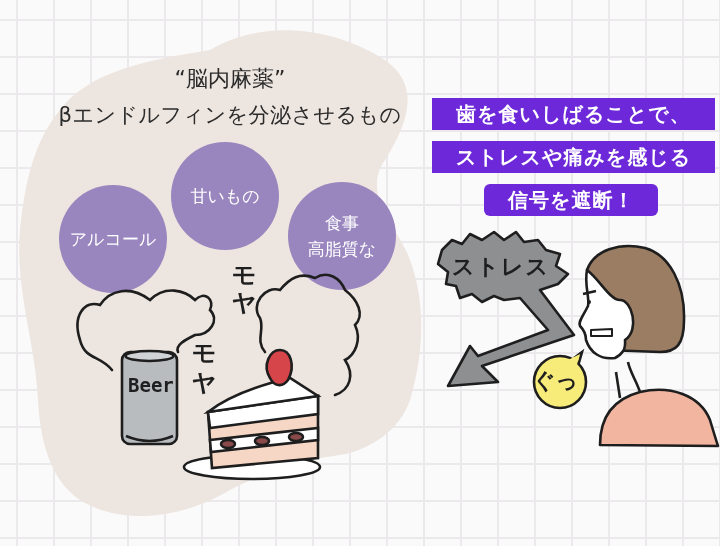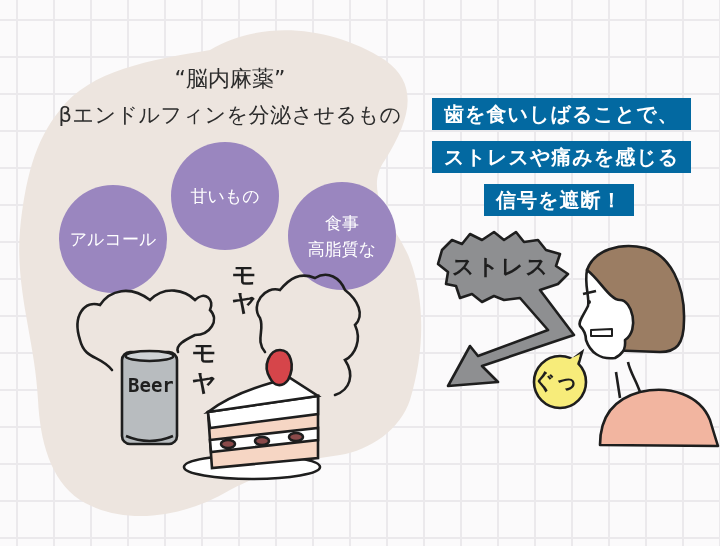--- a/index.html
+++ b/index.html
@@ -9,22 +9,22 @@
     background-image:
       linear-gradient(to right,#ebe9ec 2px,transparent 2px),
       linear-gradient(to bottom,#ebe9ec 2px,transparent 2px);
     background-size:37px 37px;
     background-position:16px 19px;}
   #art{position:absolute;left:0;top:0;width:720px;height:546px;}
   .title{position:absolute;left:40px;width:380px;text-align:center;color:#2b2b2b;font-weight:normal;}
   .t1{top:64px;font-size:22px;}
   .t2{top:101px;font-size:21px;letter-spacing:0.5px;}
   .circle-label{position:absolute;color:#fff;font-size:17px;text-align:center;line-height:26px;}
-  .pbox{position:absolute;background:#0369a1;color:#fff;font-size:20px;font-weight:bold;
-    height:32px;line-height:32px;padding:0 12px;letter-spacing:1px;white-space:nowrap;}
+  .pbox{position:absolute;background:#6d28d9;color:#fff;font-size:20px;font-weight:bold;
+    height:32px;line-height:32px;padding:0 24px;letter-spacing:1px;white-space:nowrap;}
   .sfx{position:absolute;font-size:24px;font-weight:bold;color:#1e1e1e;line-height:26px;width:28px;text-align:center;}
   .stress{position:absolute;left:452px;top:252px;font-size:22px;font-weight:bold;color:#1e1e1e;letter-spacing:2px;}
   .beer{position:absolute;left:128px;top:374px;font-size:19px;color:#1e1e1e;font-family:"DejaVu Sans Mono",monospace;font-weight:bold;}
   .gu{position:absolute;left:533px;top:366px;font-size:22px;font-weight:bold;color:#1e1e1e;}
 </style>
 </head>
 <body>
 
 <svg id="art" viewBox="0 0 720 546" xmlns="http://www.w3.org/2000/svg">
 
@@ -101,16 +101,16 @@
 
 <div class="sfx" style="left:230px;top:262px;">モ</div>
 <div class="sfx" style="left:230px;top:290px;">ヤ</div>
 <div class="sfx" style="left:190px;top:340px;">モ</div>
 <div class="sfx" style="left:190px;top:370px;">ヤ</div>
 
 <div class="beer">Beer</div>
 
 <div class="pbox" style="left:432px;top:98px;">歯を食いしばることで、</div>
 <div class="pbox" style="left:432px;top:141px;">ストレスや痛みを感じる</div>
-<div class="pbox" style="left:484px;top:184px;">信号を遮断！</div>
+<div class="pbox" style="left:484px;top:184px;border-radius:6px;">信号を遮断！</div>
 
 <div class="stress">ストレス</div>
 <div class="gu">ぐっ</div>
 
 </body></html>

